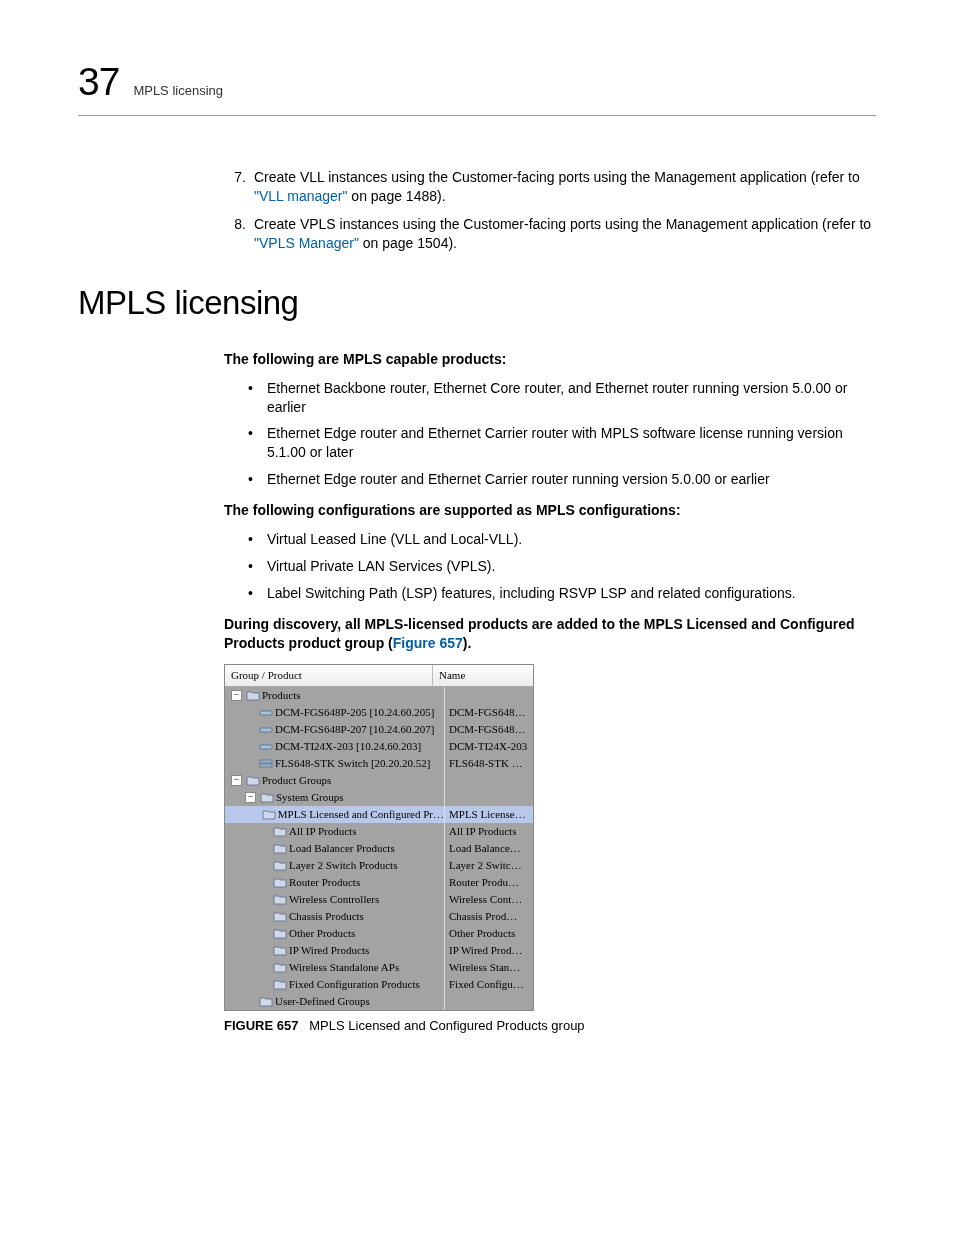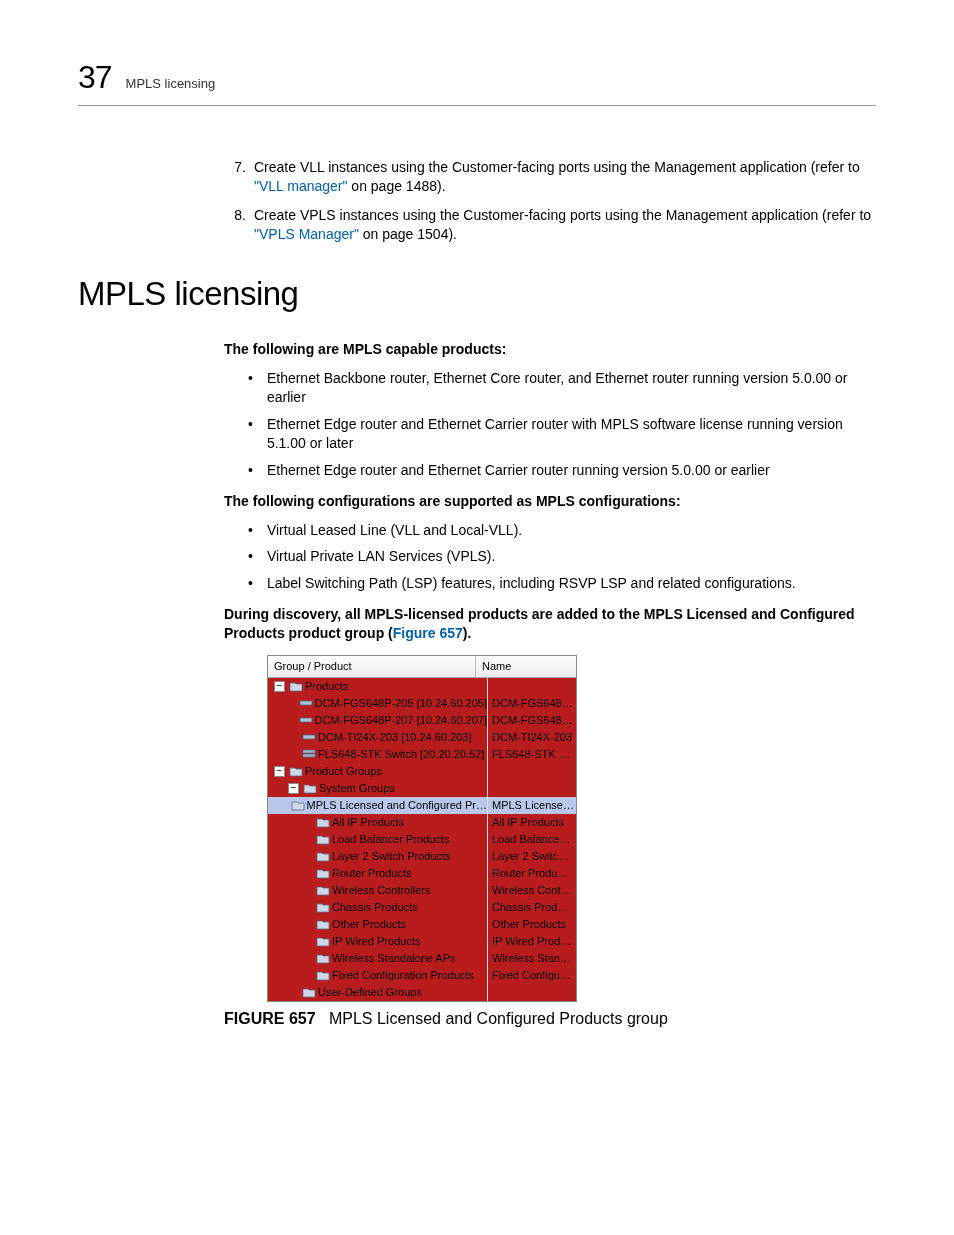--- a/index.html
+++ b/index.html
@@ -20,21 +20,21 @@
   }
   .header {
     display: flex;
     align-items: baseline;
     gap: 14px;
     border-bottom: 1px solid #999;
     padding-bottom: 6px;
     margin-bottom: 52px;
   }
   .page-num {
-    font-size: 32px;
+    font-size: 39px;
     font-weight: normal;
     letter-spacing: -1px;
   }
   .header-title {
     font-size: 13px;
     color: #333;
   }
   .body-indent {
     margin-left: 146px;
   }
@@ -80,25 +80,24 @@
     content: "•";
     font-size: 14px;
     line-height: 1.35;
   }
   .figure-box {
     margin-top: 12px;
   }
   .tree-panel {
     border: 1px solid #888;
     width: 308px;
-    font-family: Liberation Sans, sans-serif;
+    font-family: Liberation Serif, serif;
     font-size: 11px;
     line-height: 17px;
-    background: #b91c1c;
-    margin-left: 43px;
+    background: #a3a3a3;
   }
   .tree-header {
     display: flex;
     border-bottom: 1px solid #aaa;
     background: linear-gradient(#fdfdfd,#ececec);
   }
   .tree-header .col1 {
     flex: 1;
     padding: 2px 6px;
     border-right: 1px solid #bbb;
@@ -161,21 +160,21 @@
   }
   .ico {
     display:inline-flex;
     width: 14px;
     height: 12px;
     align-items:center;
     justify-content:center;
   }
   .ico svg { display:block; }
   .figure-caption {
-    font-size: 16px;
+    font-size: 13px;
     margin-top: 6px;
   }
   .figure-caption .fignum {
     font-weight: bold;
   }
 </style>
 </head>
 <body>
 
 <div class="page">

